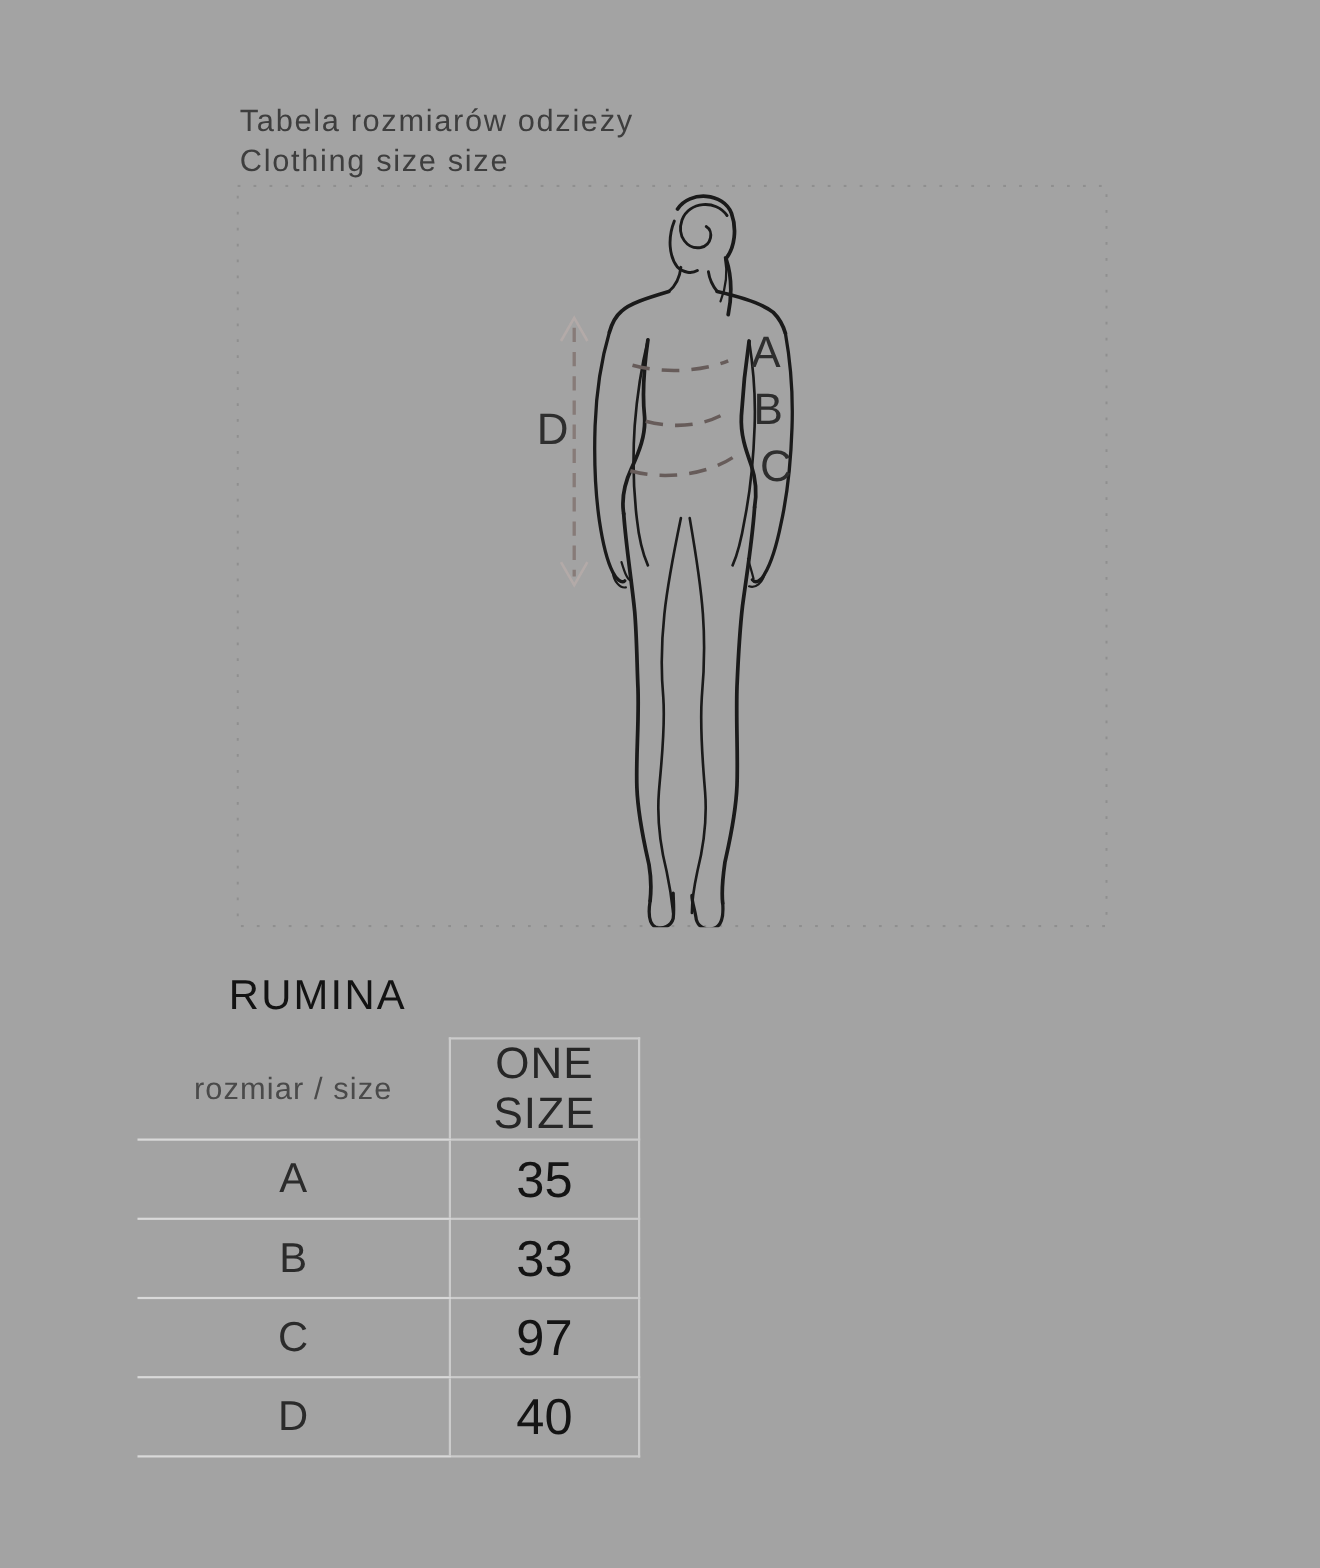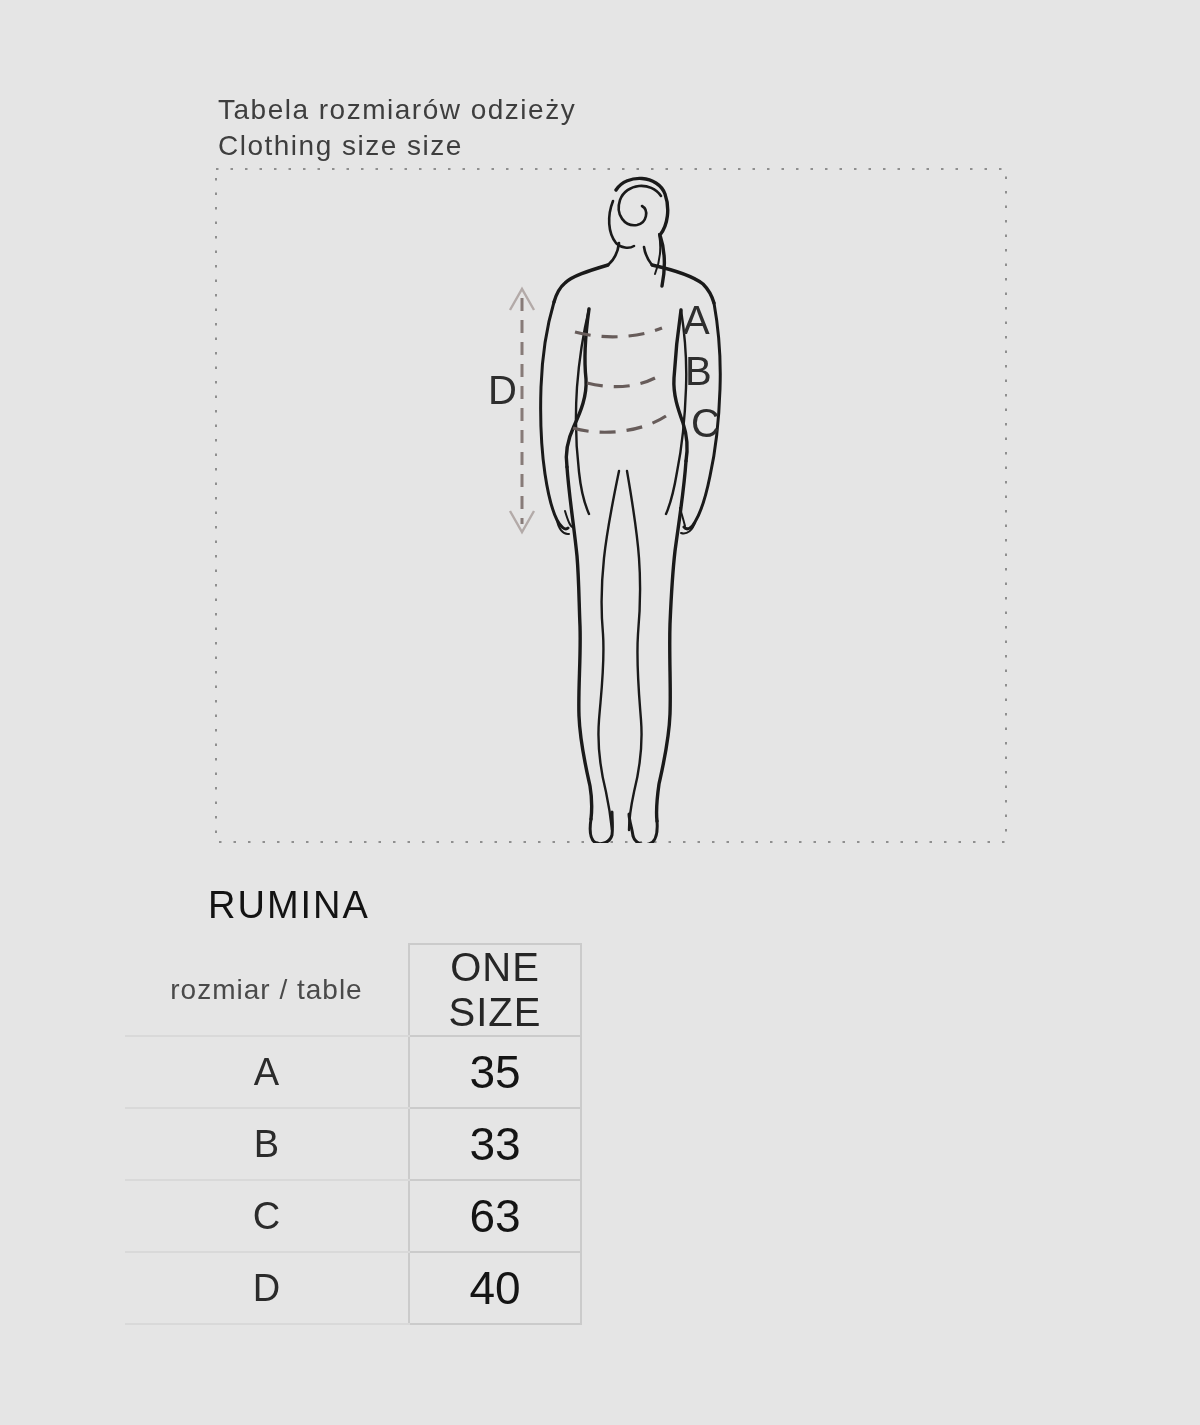--- a/index.html
+++ b/index.html
@@ -1,19 +1,19 @@
 <!DOCTYPE html>
 <html><head>
 <meta charset="utf-8">
 <style>
   html,body{margin:0;padding:0;background:#ffffff;}
   .page{
     position:relative;
     width:1200px;height:1425px;
-    background:#e5e5e5;
+    background:#a3a3a3;
     font-family:"Liberation Sans",sans-serif;
     overflow:hidden;
   }
   
   .page-title{
     position:absolute;left:218px;top:92px;
     font-size:28px;font-weight:300;color:#3e3e3e;
     letter-spacing:1.5px;line-height:36px;
     white-space:nowrap;
   }
@@ -141,34 +141,34 @@
 
   <div class="product-name">RUMINA</div>
 
   <table class="size-table">
     <colgroup>
         <col style="width:283px">
         <col style="width:170px">
       </colgroup>
     <tbody>
         <tr>
-      <td class="lbl hdr">rozmiar / table</td>
+      <td class="lbl hdr">rozmiar / size</td>
       <td class="val hdr">ONE SIZE</td>
     </tr>
     <tr>
       <td class="lbl">A</td>
       <td class="val">35</td>
     </tr>
     <tr>
       <td class="lbl">B</td>
       <td class="val">33</td>
     </tr>
     <tr>
       <td class="lbl">C</td>
-      <td class="val">63</td>
+      <td class="val">97</td>
     </tr>
     <tr>
       <td class="lbl">D</td>
       <td class="val">40</td>
     </tr>
   </tbody>
     </table>
 
 </div>
 

